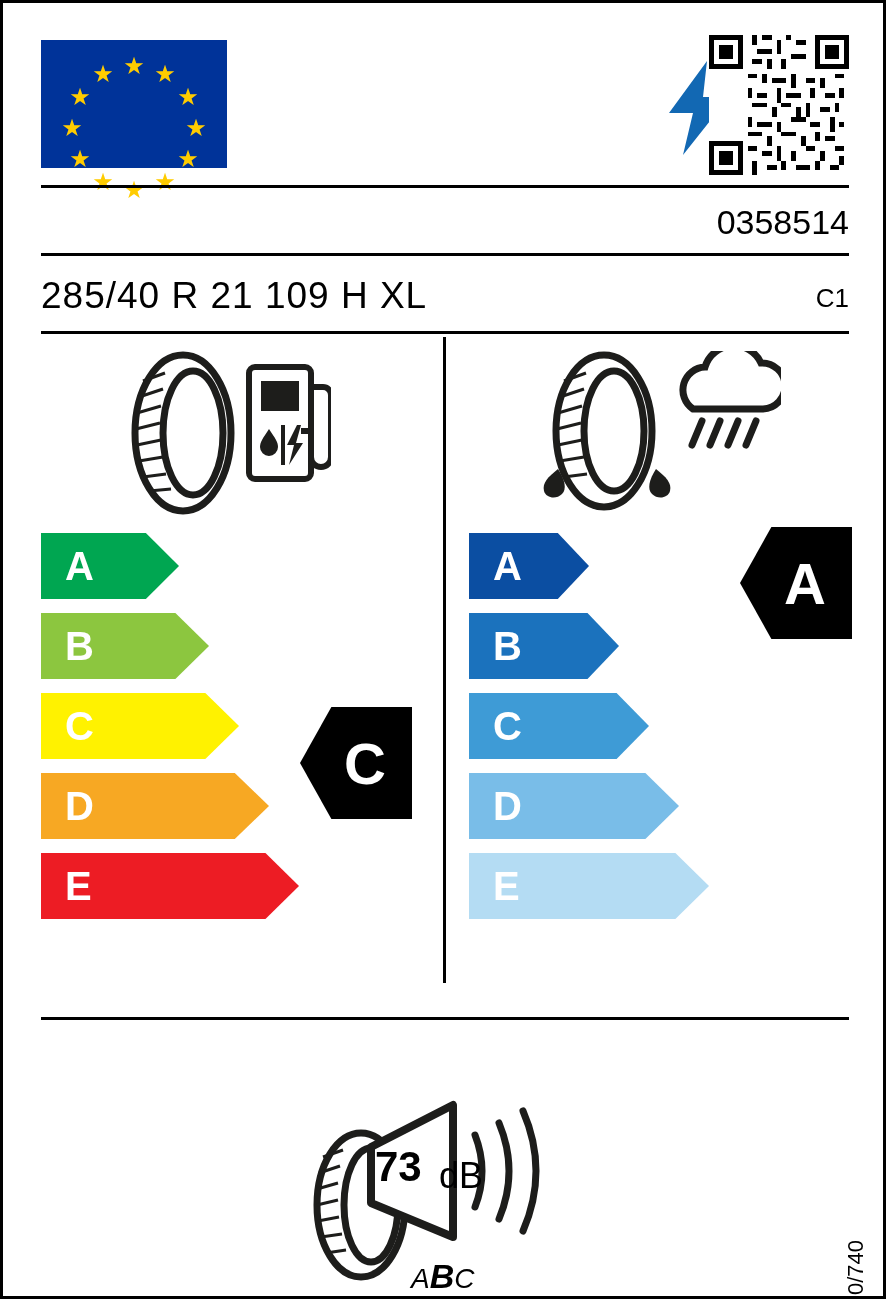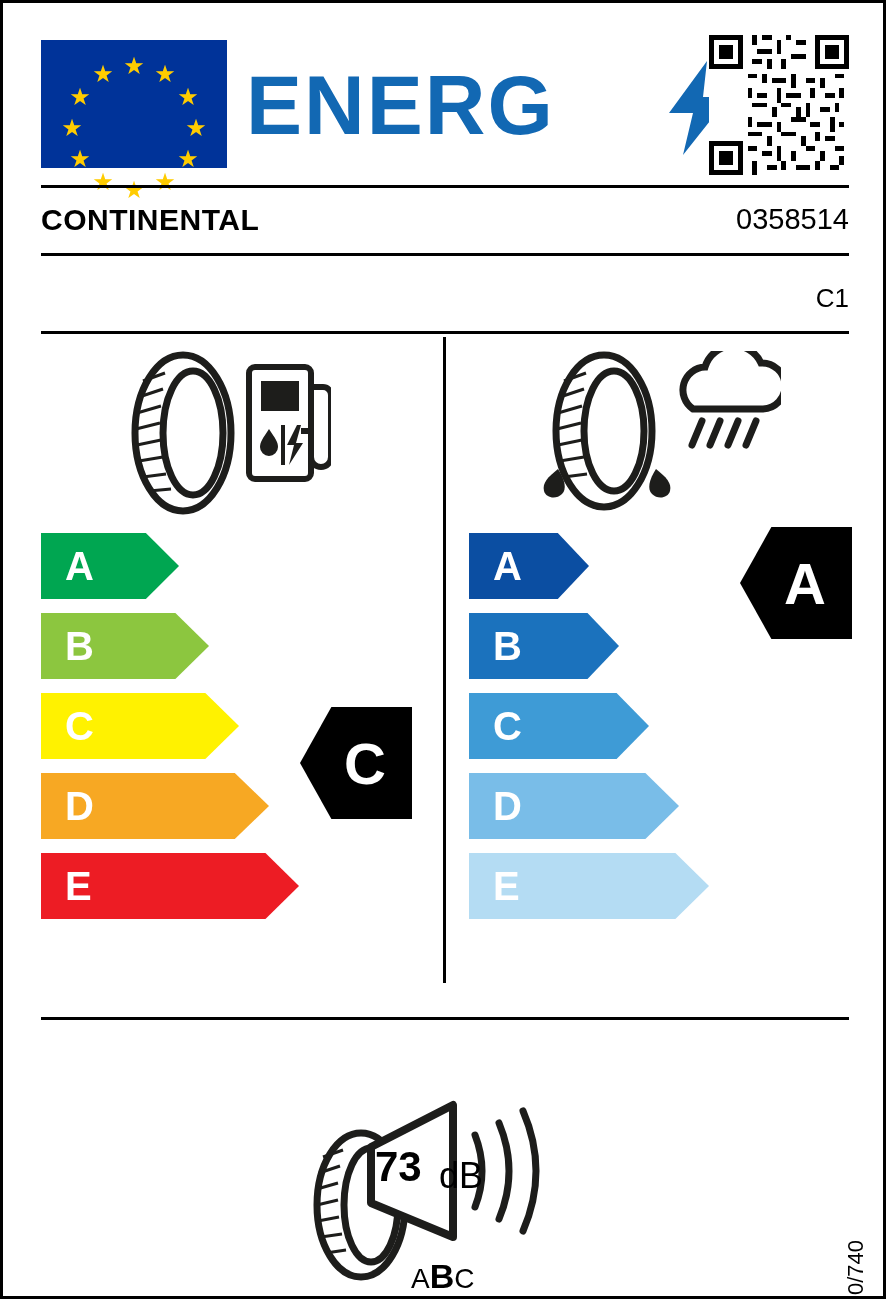--- a/index.html
+++ b/index.html
@@ -92,21 +92,21 @@
     left: 38px;
     top: 200px;
     font-size: 30px;
     font-weight: bold;
     letter-spacing: 0.5px;
   }
   .code {
     position: absolute;
     right: 34px;
     top: 200px;
-    font-size: 29px;
+    font-size: 34px;
     text-align: right;
   }
   
   .size {
     position: absolute;
     left: 38px;
     top: 272px;
     font-size: 37px;
     letter-spacing: 1px;
   }
@@ -217,21 +217,20 @@
       <span class="star" style="left:135px; top:107px;">★</span>
       <span class="star" style="left:112px; top:130px;">★</span>
       <span class="star" style="left:81px; top:138px;">★</span>
       <span class="star" style="left:50px; top:130px;">★</span>
       <span class="star" style="left:27px; top:107px;">★</span>
       <span class="star" style="left:19px; top:76px;">★</span>
       <span class="star" style="left:27px; top:45px;">★</span>
       <span class="star" style="left:50px; top:22px;">★</span>
     </div>
 
-    <div class="energ-word">ENERG</div>
 
     <svg class="bolt" viewBox="0 0 60 94">
       <polygon points="38,0 0,52 24,52 14,94 60,36 34,36" fill="#1268B3"></polygon>
     </svg>
 
     <svg class="qr" viewBox="0 0 29 29" shape-rendering="crispEdges">
       <rect width="29" height="29" fill="#ffffff"></rect>
       <g fill="#000000">
         <rect x="0" y="0" width="7" height="1"></rect>
           <rect x="0" y="6" width="7" height="1"></rect>
@@ -307,25 +306,25 @@
           <rect x="25" y="27" width="2" height="1"></rect>
         <rect x="27" y="25" width="1" height="2"></rect>
         <rect x="8" y="20" width="1" height="1"></rect>
           <rect x="19" y="17" width="1" height="1"></rect>
       </g>
     </svg>
   </div>
 
   <div class="hr" style="top:182px;"></div>
 
-  <div class="brand">CONTINENTAL</div>
   <div class="code">0358514</div>
 
   <div class="hr" style="top:250px;"></div>
 
+  <div class="size">285/40 R 21 109 H XL</div>
   <div class="classcode">C1</div>
 
   <div class="hr" style="top:328px;"></div>
 
   <div class="vr" style="left:440px; top:334px; height:646px;"></div>
 
   <svg class="pictogram" style="left:118px; top:348px; width:210px; height:165px;" viewBox="0 0 210 165">
 
     <g>
       <ellipse cx="62" cy="82" rx="48" ry="78" fill="none" stroke="#1d1d1b" stroke-width="7"></ellipse>
@@ -469,20 +468,20 @@
       <g fill="none" stroke="#1d1d1b" stroke-width="7" stroke-linecap="round">
         <path d="M182 48 q14 36 0 72"></path>
         <path d="M206 36 q20 48 0 96"></path>
         <path d="M230 24 q26 60 0 120"></path>
       </g>
     </svg>
 
     <div class="db-value" style="left:372px; top:78px;">73</div>
     <div class="db-unit" style="left:436px; top:90px;">dB</div>
 
-    <div class="abc" style="left:408px; top:192px;">
+    <div class="abc" style="left:408px; top:192px;font-style:italic;">
       <span>A</span><span class="big">B</span><span>C</span>
     </div>
   </div>
 
   <div class="year">2020/740</div>
 
 </div>
 
 </body></html>

